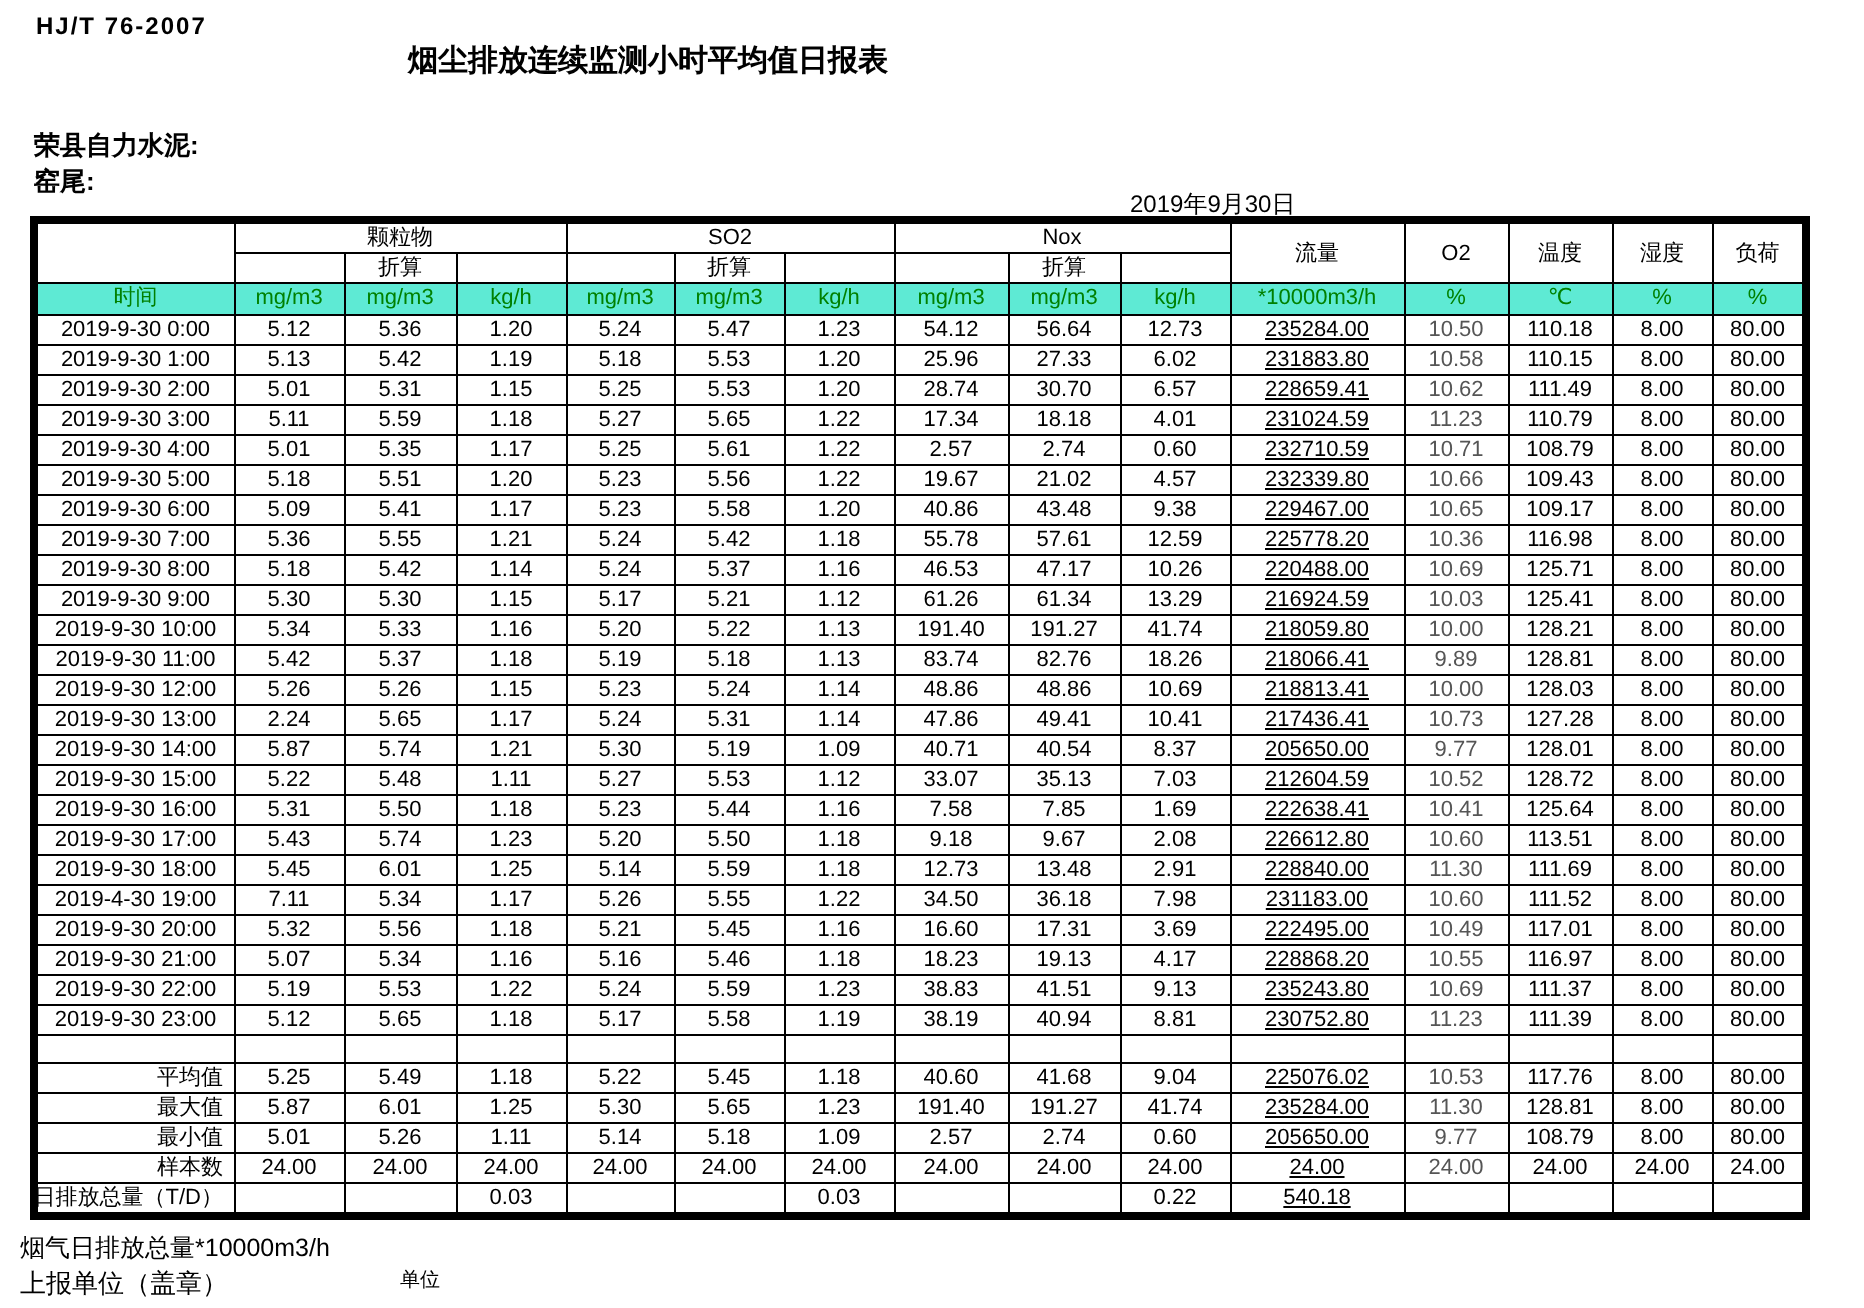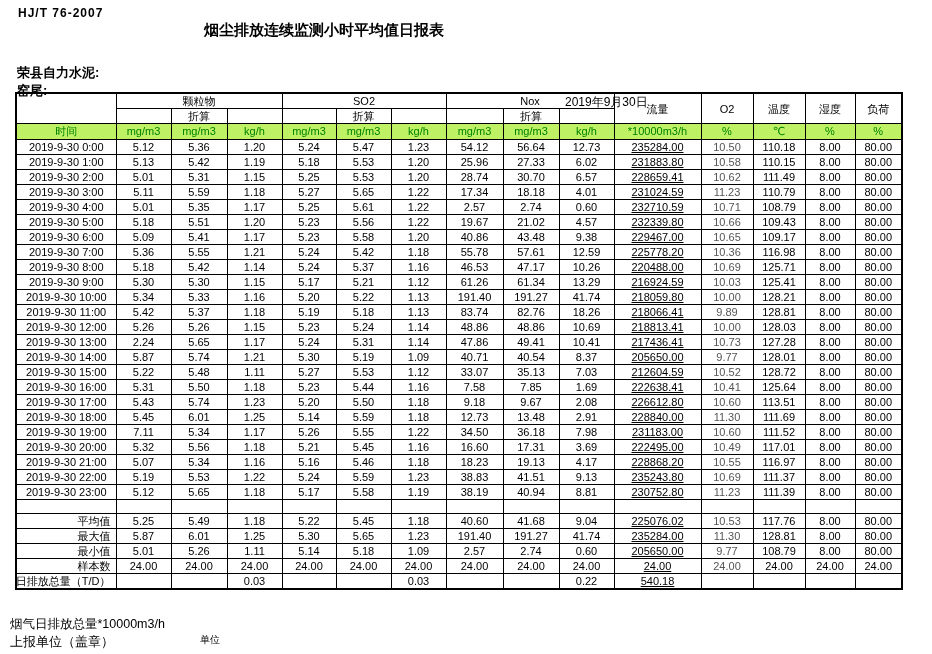--- a/index.html
+++ b/index.html
@@ -8,32 +8,32 @@
     font-family:"Liberation Sans","DejaVu Sans",sans-serif; color:#000;
     overflow:hidden;
   }
   .hj-label   { position:absolute; left:18px;  top:6px;  font-size:12px; font-weight:bold; letter-spacing:1px; }
   .doc-title  { position:absolute; left:204px; top:21px; font-size:15px; font-weight:bold; }
   .company    { position:absolute; left:17px;  top:64px; font-size:13px; font-weight:bold; }
   .location   { position:absolute; left:17px;  top:82px; font-size:13px; font-weight:bold; }
   .date       { position:absolute; left:565px; top:94px; font-size:12px; }
 
   table.report {
-    position:absolute; left:15px; top:92px;
+    position:absolute; left:15px; top:108px;
     border-collapse:collapse; table-layout:fixed;
-    border:2px solid #000000;
+    border:4px solid #000000;
   }
   table.report td {
     border:1px solid #000;
     font-size:11px; line-height:14px; height:14px;
     padding:0 3px; text-align:center;
     overflow:hidden; white-space:nowrap;
   }
   thead td { font-size:12px; height:16px; line-height:16px; }
-  tr.units td { background:#bef264; color:#008000; font-size:11px; height:15px; line-height:15px; }
+  tr.units td { background:#5eead4; color:#008000; font-size:11px; height:15px; line-height:15px; }
   td.time-col { text-align:right; padding-right:6px; }
   td.flow     { text-align:right; padding-right:7px;text-decoration:underline; }
   td.o2       { color:#555; }
   td.label-cell { position:relative; overflow:visible; }
   td.label-cell span { position:absolute; right:5px; top:0; white-space:nowrap; }
   tr.blank td { height:13px; }
 
   .footer-note  { position:absolute; left:10px;  top:616px; font-size:12.5px; }
   .footer-org   { position:absolute; left:10px;  top:633px; font-size:13px; }
   .footer-unit  { position:absolute; left:200px; top:633px; font-size:10px; }
@@ -424,21 +424,21 @@
         <td>12.73</td>
         <td>13.48</td>
         <td>2.91</td>
         <td class="flow">228840.00</td>
         <td class="o2">11.30</td>
         <td>111.69</td>
         <td>8.00</td>
         <td>80.00</td>
       </tr>
       <tr>
-        <td class="time-col">2019-9-30 19:00</td>
+        <td class="time-col">2019-4-30 19:00</td>
         <td>7.11</td>
         <td>5.34</td>
         <td>1.17</td>
         <td>5.26</td>
         <td>5.55</td>
         <td>1.22</td>
         <td>34.50</td>
         <td>36.18</td>
         <td>7.98</td>
         <td class="flow">231183.00</td>

